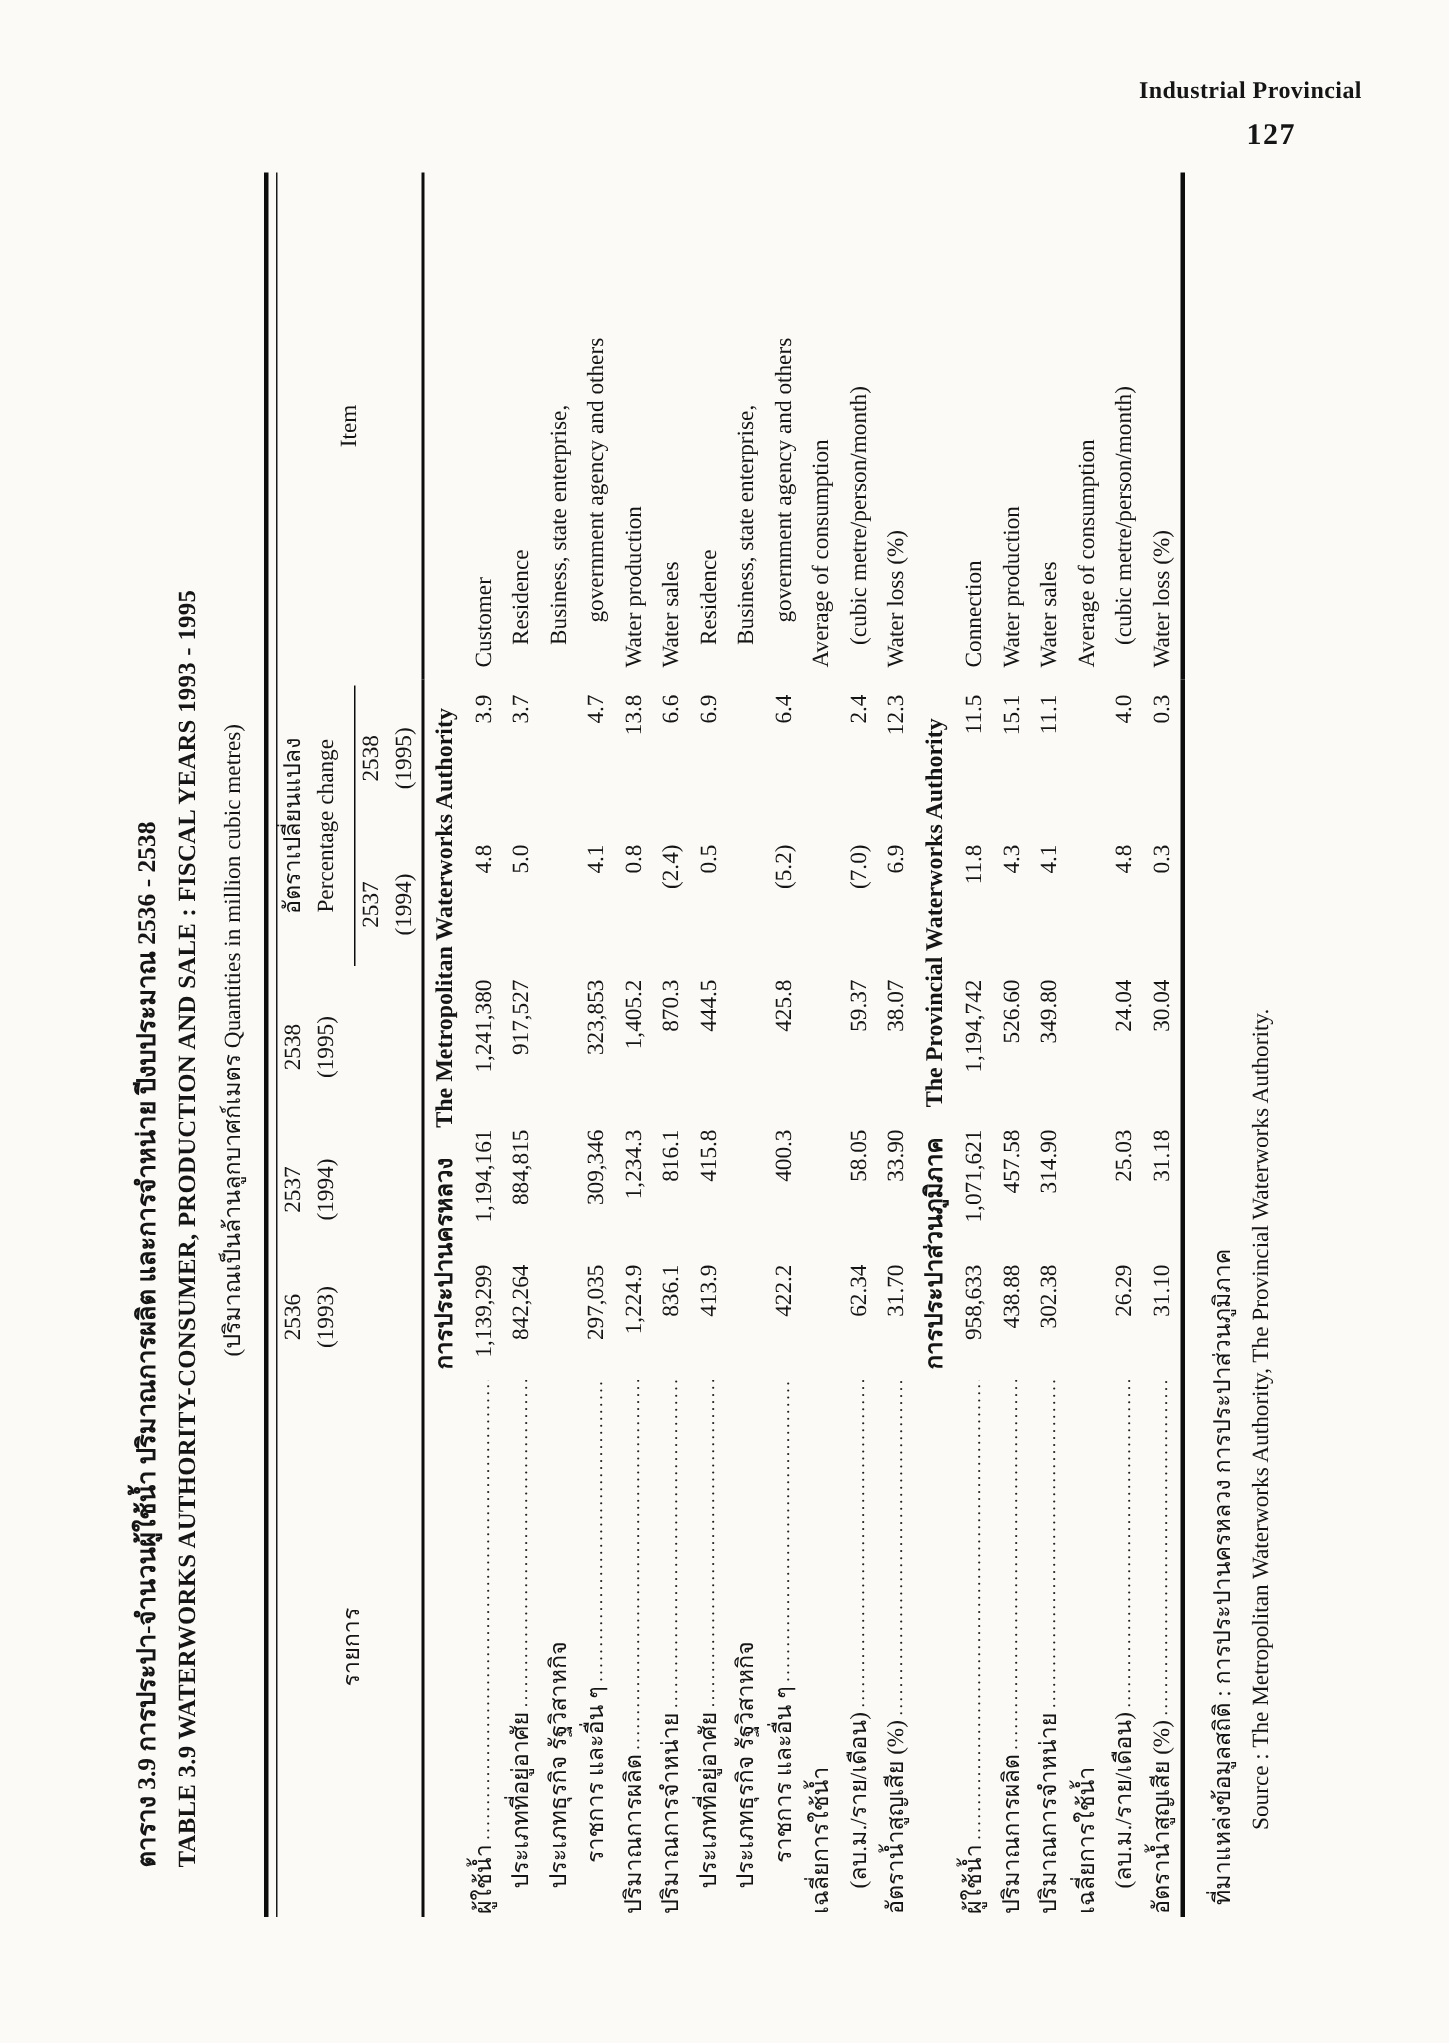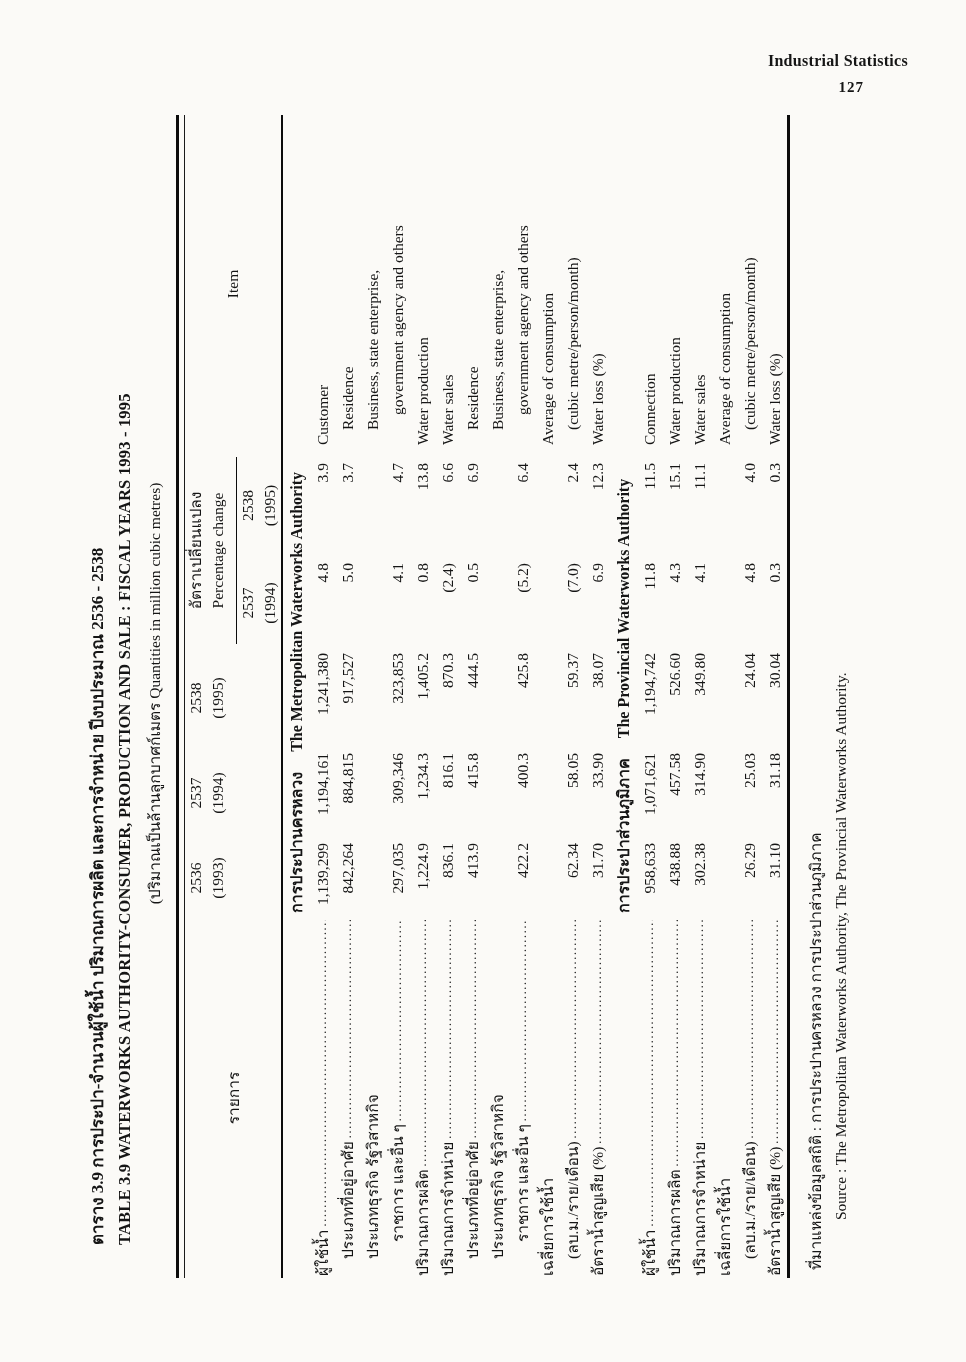--- a/index.html
+++ b/index.html
@@ -1,21 +1,21 @@
 <!DOCTYPE html>
 <html><head>
 <meta charset="utf-8">
 <style>
   html,body{margin:0;padding:0;background:#e8e6e1;}
   .page{position:relative;width:966px;height:1362px;background:#fbfaf7;color:#151515;
         font-family:"Liberation Serif","DejaVu Serif","DejaVu Sans",serif;overflow:hidden;}
   
   .corner{position:absolute;top:52px;right:58px;text-align:right;font-weight:bold;}
   .corner .running{font-size:16px;letter-spacing:.3px;}
-  .corner .num{font-size:15px;margin-top:9px;margin-right:44px;letter-spacing:1px;}
+  .corner .num{font-size:20px;margin-top:9px;margin-right:44px;letter-spacing:1px;}
   
   .rot{position:absolute;left:85px;top:1300px;width:1188px;height:842px;
        transform:rotate(-90deg);transform-origin:0 0;}
   .titles{margin-left:55px;padding-top:1px;white-space:nowrap;}
   .t-th{font-size:17px;font-weight:bold;line-height:23px;}
   .t-en{font-size:16.5px;font-weight:bold;line-height:23px;margin-top:4px;letter-spacing:.2px;}
   .t-units{text-align:center;font-size:15.5px;margin-top:6px;margin-left:-30px;}
   .rule-double{margin-left:22px;width:1163px;margin-top:9px;
                border-top:3px solid #0c0c0c;height:5px;border-bottom:1px solid #1a1a1a;}
   table.tbl{border-collapse:collapse;table-layout:fixed;width:1163px;margin-left:22px;
@@ -40,21 +40,21 @@
   .sec-en{margin-left:20px;}
   .source{margin-left:30px;margin-top:13px;font-size:15.5px;line-height:25px;white-space:nowrap;}
   .src-en{margin-left:50px;}
 </style>
 </head>
 <body>
 
 <div class="page">
 
   <div class="corner">
-    <div class="running">Industrial Statistics</div>
+    <div class="running">Industrial Provincial</div>
     <div class="num">127</div>
   </div>
 
   <div class="rot">
 
     <div class="titles">
       <div class="t-th">ตาราง 3.9 การประปา-จำนวนผู้ใช้น้ำ ปริมาณการผลิต และการจำหน่าย ปีงบประมาณ 2536 - 2538</div>
       <div class="t-en">TABLE 3.9 WATERWORKS AUTHORITY-CONSUMER, PRODUCTION AND SALE : FISCAL YEARS 1993 - 1995</div>
       <div class="t-units">(ปริมาณเป็นล้านลูกบาศก์เมตร Quantities in million cubic metres)</div>
     </div>

